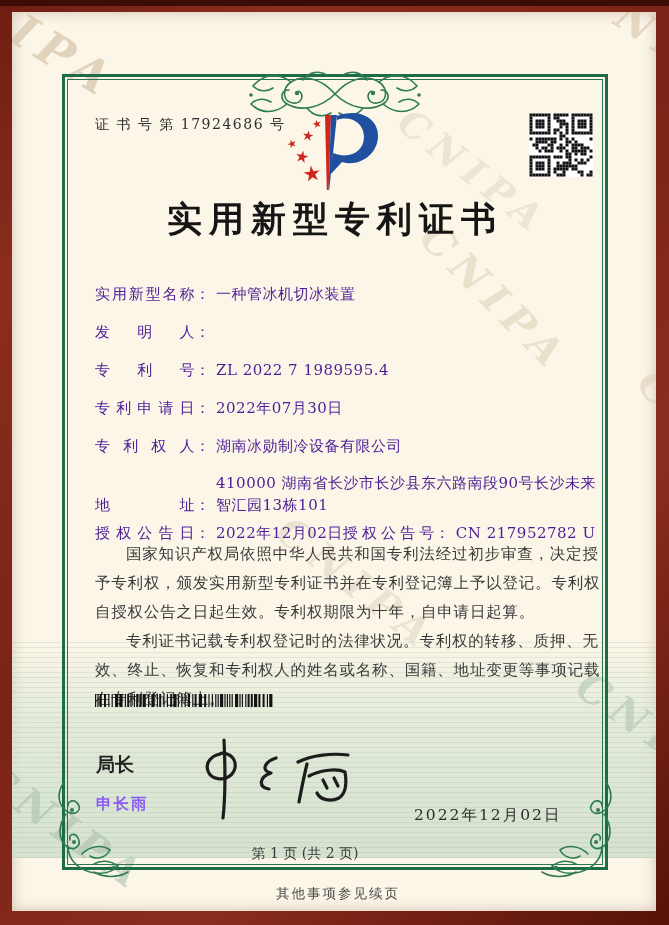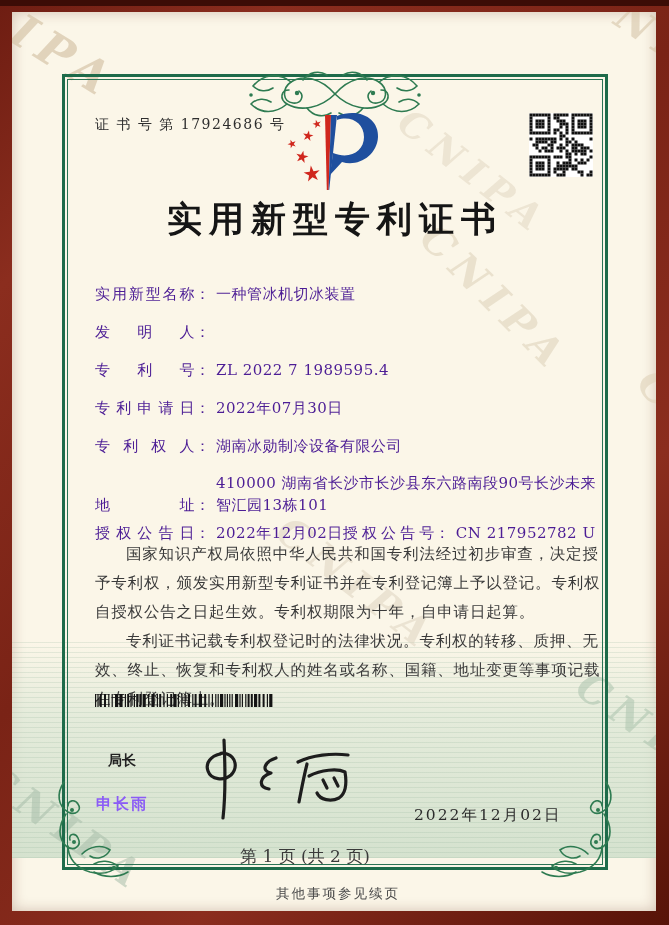--- a/index.html
+++ b/index.html
@@ -47,25 +47,25 @@
   .fvalue { margin-left:6px; }
   .frow.addr { line-height:22px; margin-bottom:5px;align-items:flex-end; }
   .frow.addr .fvalue { width:392px; }
   .pair { display:flex; }
   .pair2 { }
   .pair2 .flabel { width:92px; }
   .paras { position:absolute; left:83px; top:528px; width:512px; font-size:15.5px; line-height:29px;
            color:#3a3a3a; letter-spacing:.8px; }
   .paras p { text-indent:2em; }
   .barcode { position:absolute; left:83px; top:680px; width:178px; height:13px; }
-  .director-title { position:absolute; left:96px; top:740px; font-size:14px; font-weight:600; color:#222; }
+  .director-title { position:absolute; left:84px; top:740px; font-size:19px; font-weight:600; color:#222; }
   .director-name  { position:absolute; left:84px; top:782px; font-size:15.5px; font-weight:600; color:#8b5cf6; letter-spacing:2px;font-family:Liberation Mono, monospace; }
   .signature { position:absolute; left:178px; top:718px; }
   .issue-date { position:absolute; left:402px; top:793px; font-size:15.5px; letter-spacing:2px; color:#2c2c2c; }
-  .page-info { position:absolute; left:50px; top:833px; width:486px; text-align:center; font-size:17px; color:#3a3a3a; }
+  .page-info { position:absolute; left:50px; top:833px; width:486px; text-align:center; font-size:14px; color:#3a3a3a; }
   .footer-note { position:absolute; left:4px; top:873px; width:644px; text-align:center; font-size:13.5px; color:#4a4a4a; letter-spacing:2px; }
 </style>
 </head>
 <body>
 
 <div class="page">
   <div class="paper">
 
     <span class="watermark" style="left:-95px; top:-8px; font-size:46px; color:rgba(213,196,168,.7); transform:rotate(32deg);">CNIPA</span>
     <span class="watermark" style="left:558px; top:6px; font-size:40px; color:rgba(213,196,168,.6); transform:rotate(34deg);">CNIPA</span>

